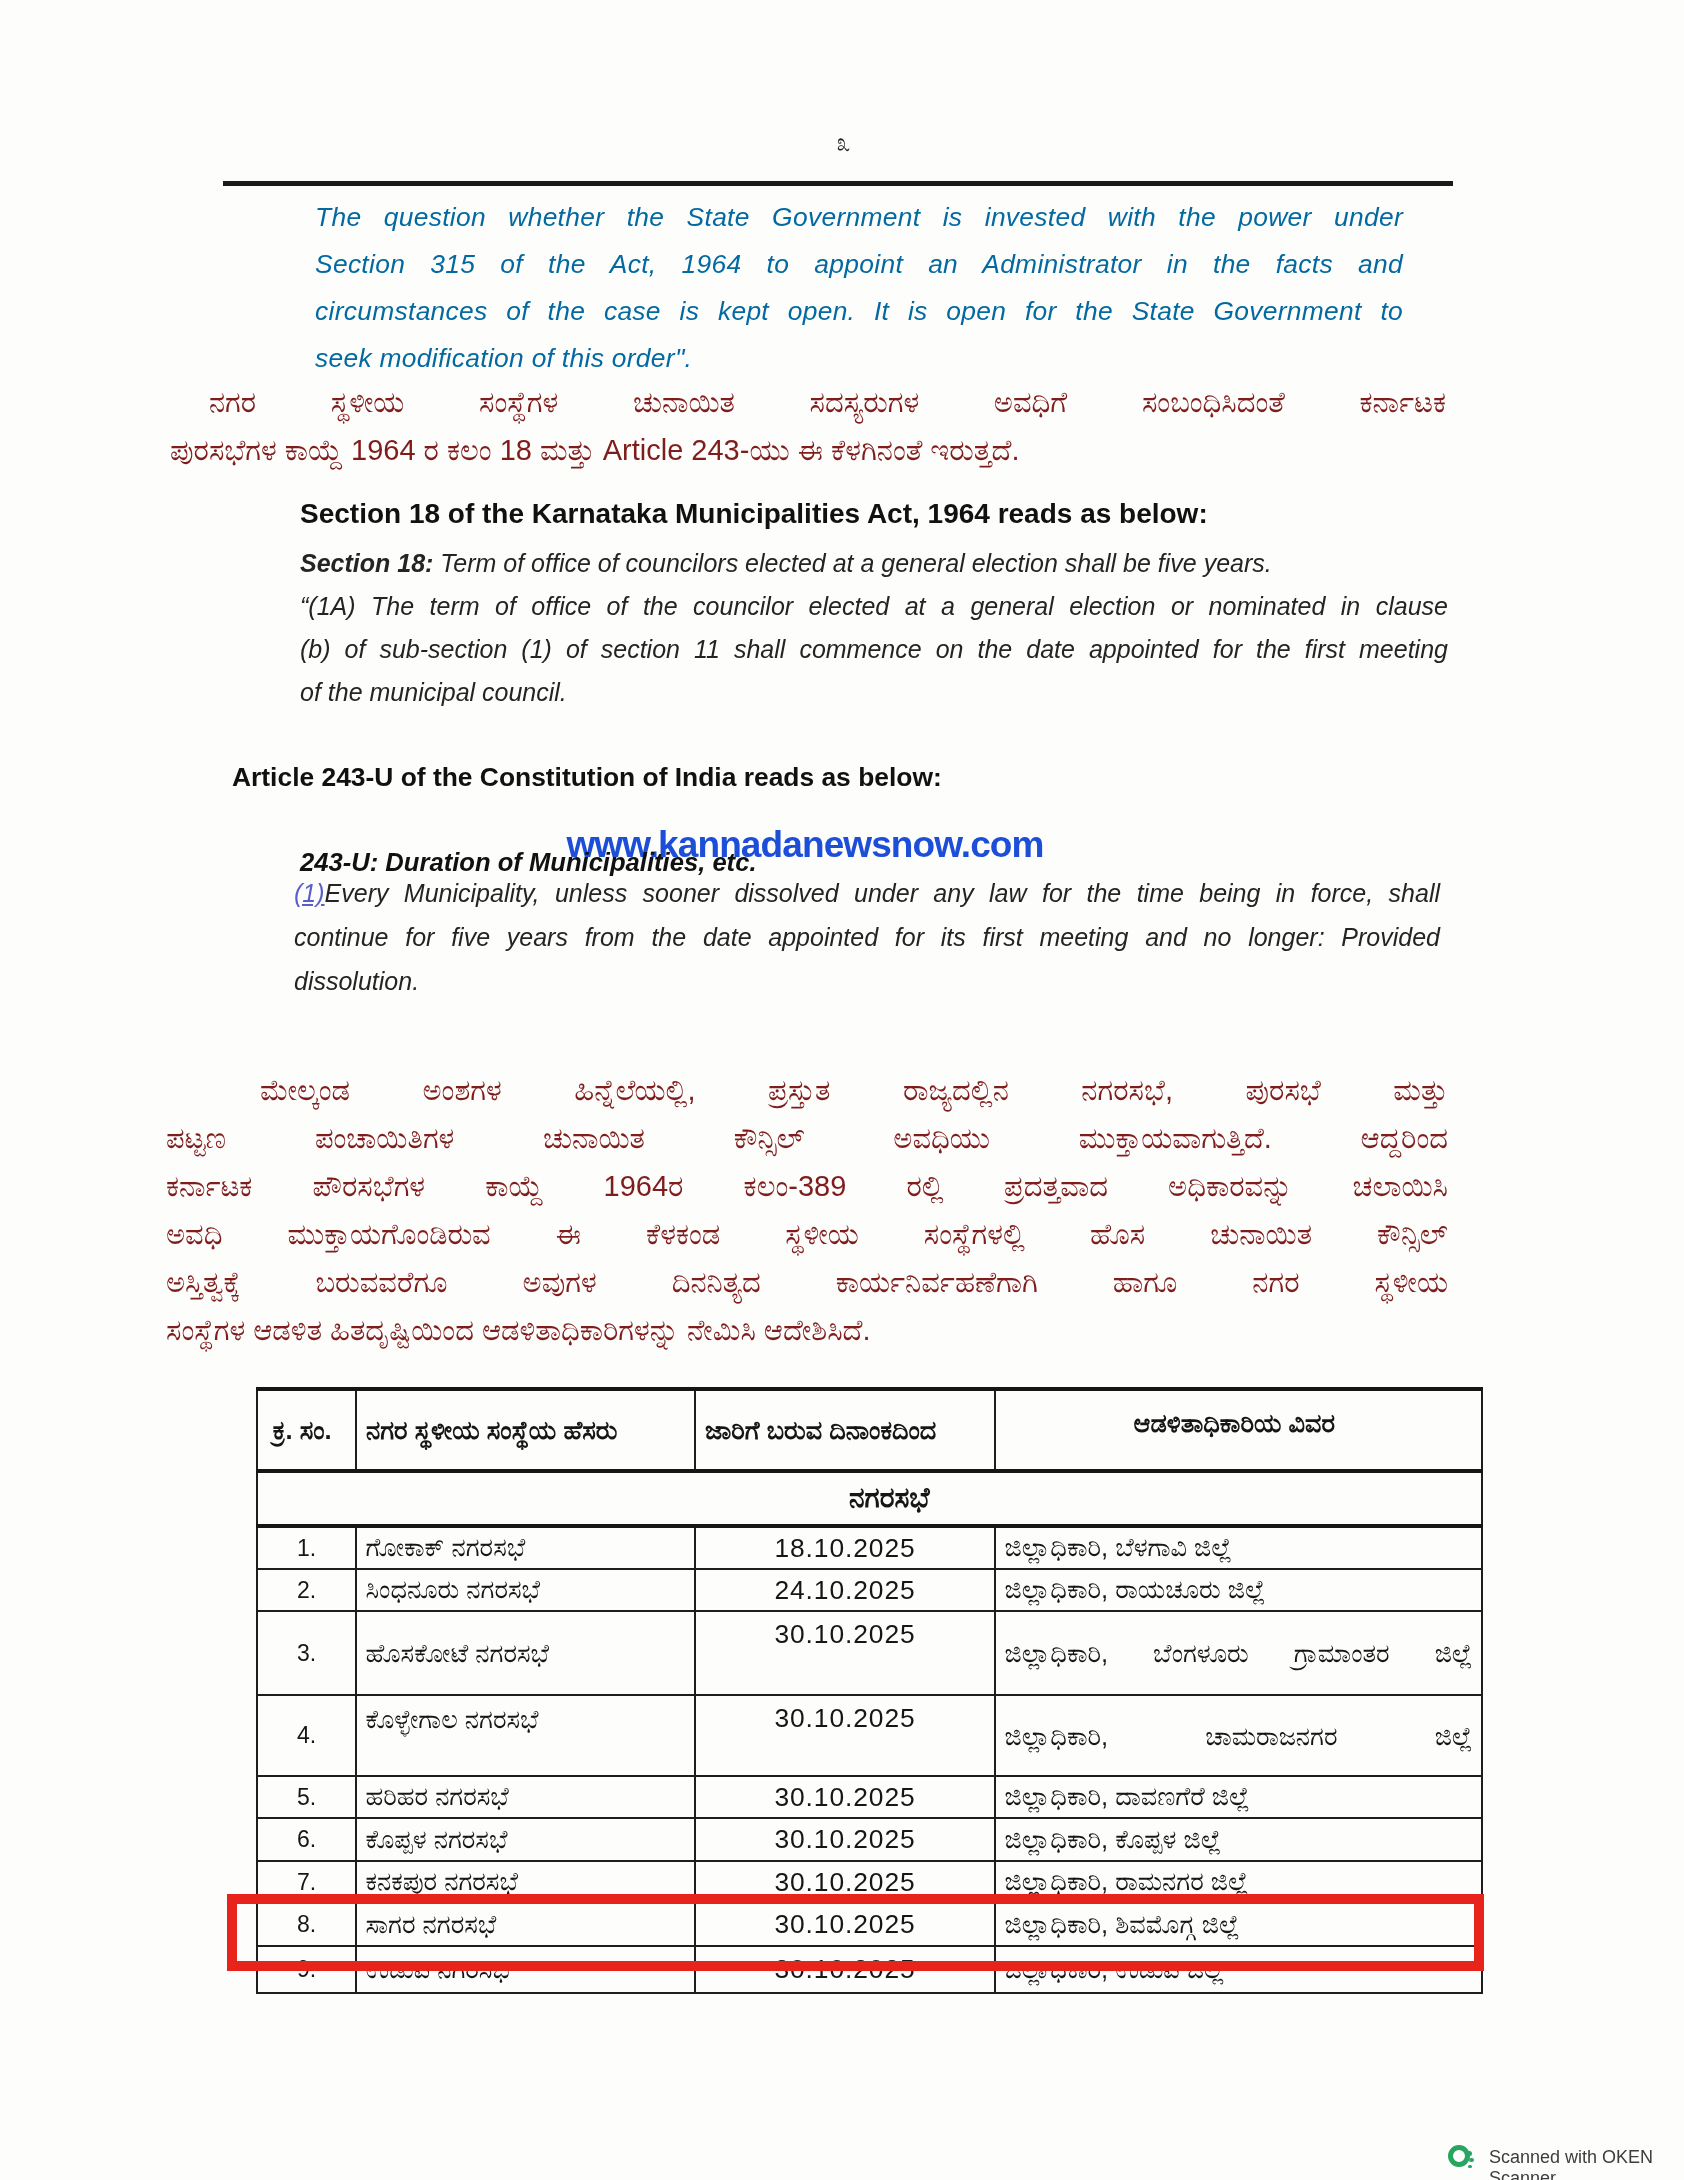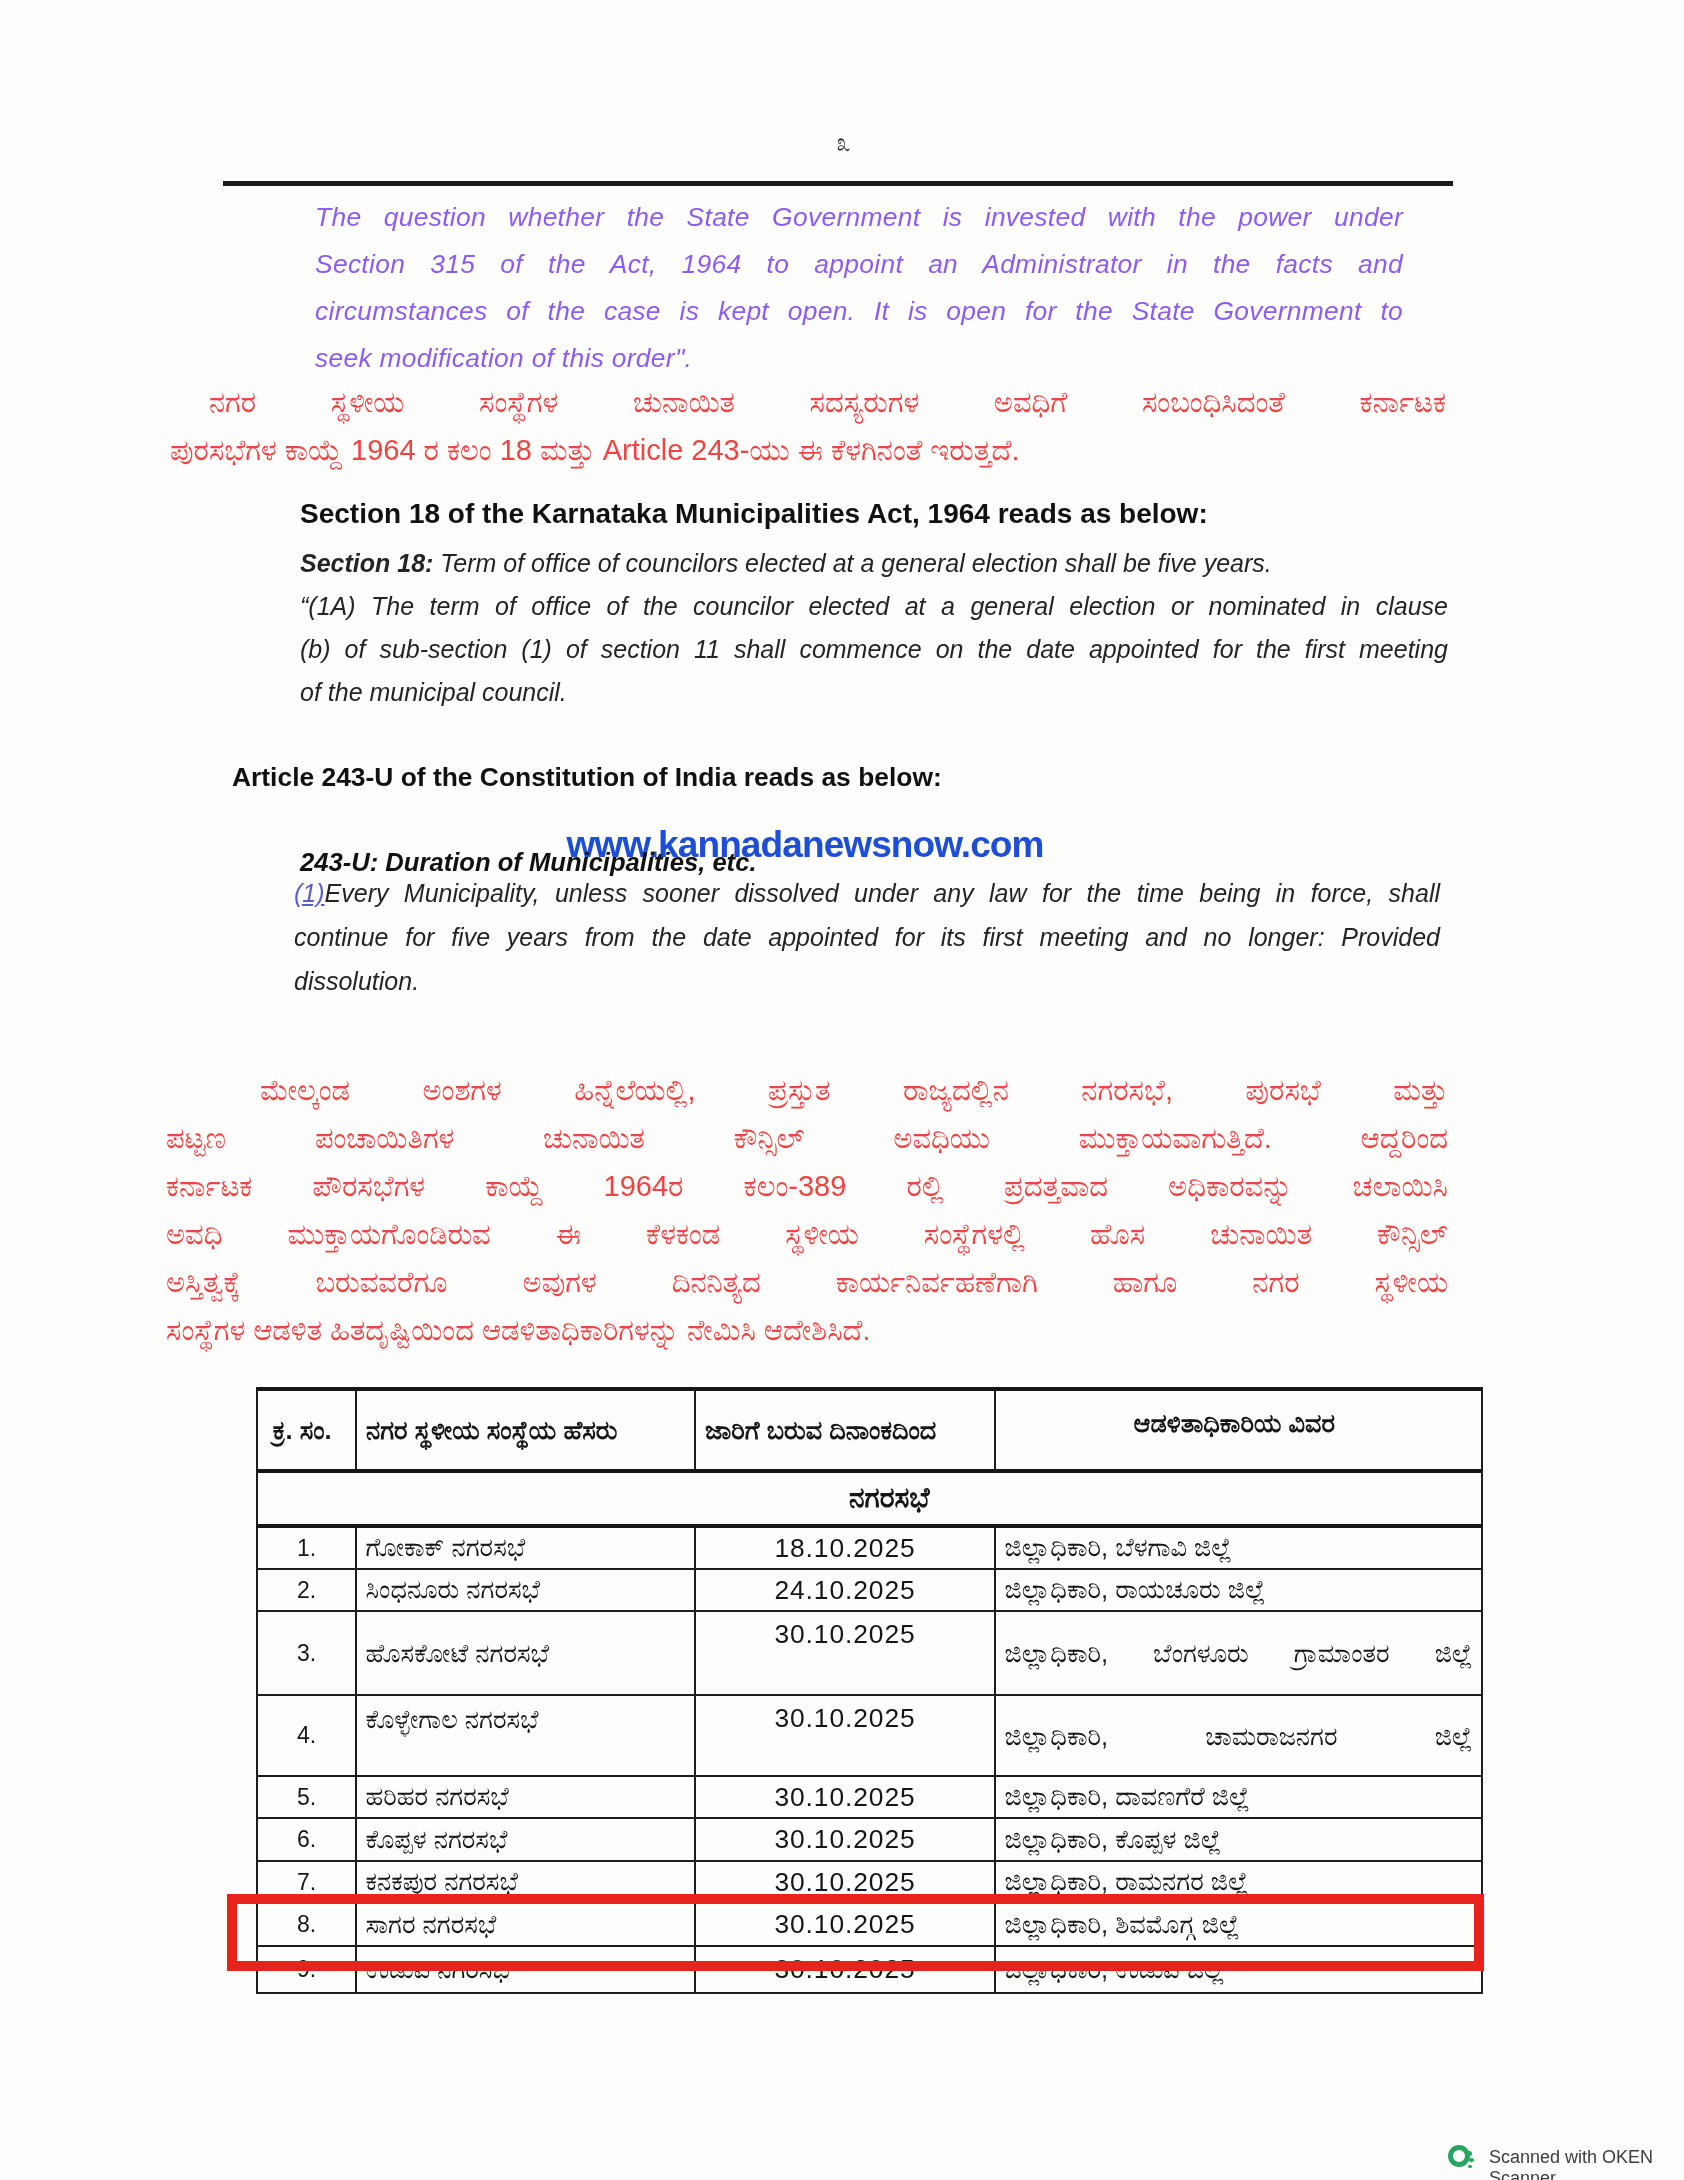--- a/index.html
+++ b/index.html
@@ -9,26 +9,26 @@
     background:#fdfdfc;
     font-family:"Liberation Sans","DejaVu Sans",sans-serif;
     color:#161616;
     overflow:hidden;
   }
   .abs{position:absolute;}
   .pageno{font-size:25.6px;color:#222;text-align:center;}
   .toprule{background:#1b1b1b;height:5.1px;}
   
   .qline{
-    font-style:italic;font-size:26.4px;line-height:47px;color:#8b5cf6;
+    font-style:italic;font-size:26.4px;line-height:47px;color:#0369a1;
     letter-spacing:0.3px;white-space:nowrap;
   }
   .jline{white-space:normal;text-align:justify;text-align-last:justify;}
   
-  .kline{font-size:29px;line-height:48px;color:#ef4444;white-space:nowrap;}
+  .kline{font-size:29px;line-height:48px;color:#7f1d1d;white-space:nowrap;}
   .kjust{white-space:normal;text-align:justify;text-align-last:justify;}
   .bheading{font-weight:bold;font-size:28px;color:#111;}
   .sline{font-style:italic;font-size:25px;line-height:43px;color:#242424;}
   .sbold{font-weight:bold;font-style:italic;}
   .watermark{
     font-weight:bold;font-size:37px;letter-spacing:-0.9px;text-align:center;
   }
   .subhead{font-weight:bold;font-style:italic;font-size:25.6px;color:#111;}
   .clauselink{text-decoration:underline;font-style:italic;}
   

